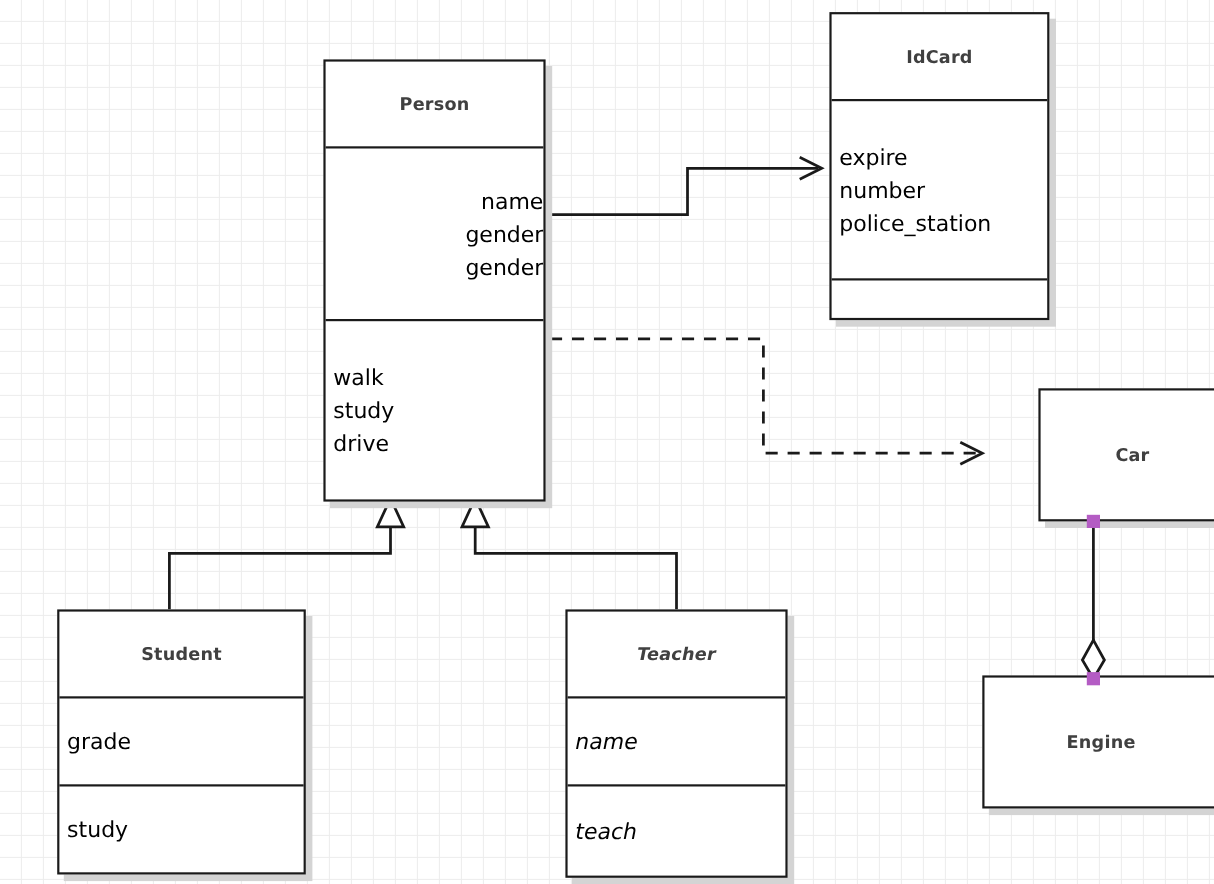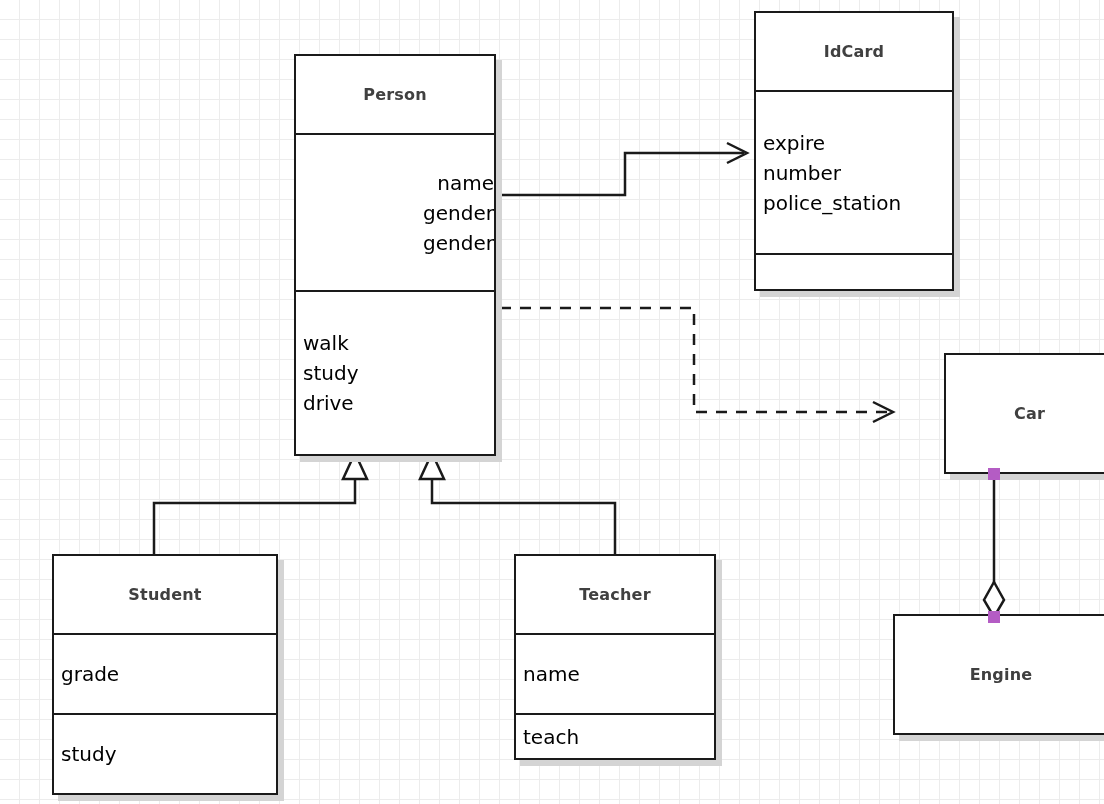--- a/index.html
+++ b/index.html
@@ -134,21 +134,21 @@
   <div class="uml-class" style="left:52px; top:554px; width:226px; height:241px;">
     <div class="compartment c-title" style="height:77px;">Student</div>
     <div class="compartment c-list" style="height:80px;">
       <div class="member">grade</div>
     </div>
     <div class="compartment c-list" style="flex:1;">
       <div class="member">study</div>
     </div>
   </div>
 
-  <div class="uml-class" style="left:514px; top:554px; width:202px; height:206px;">
+  <div class="uml-class" style="left:514px; top:554px; width:202px; height:244px;font-style:italic;">
     <div class="compartment c-title" style="height:77px;">Teacher</div>
     <div class="compartment c-list" style="height:80px;">
       <div class="member">name</div>
     </div>
     <div class="compartment c-list" style="flex:1;">
       <div class="member">teach</div>
     </div>
   </div>
 
   <div class="uml-class" style="left:944px; top:353px; width:171px; height:121px;">

